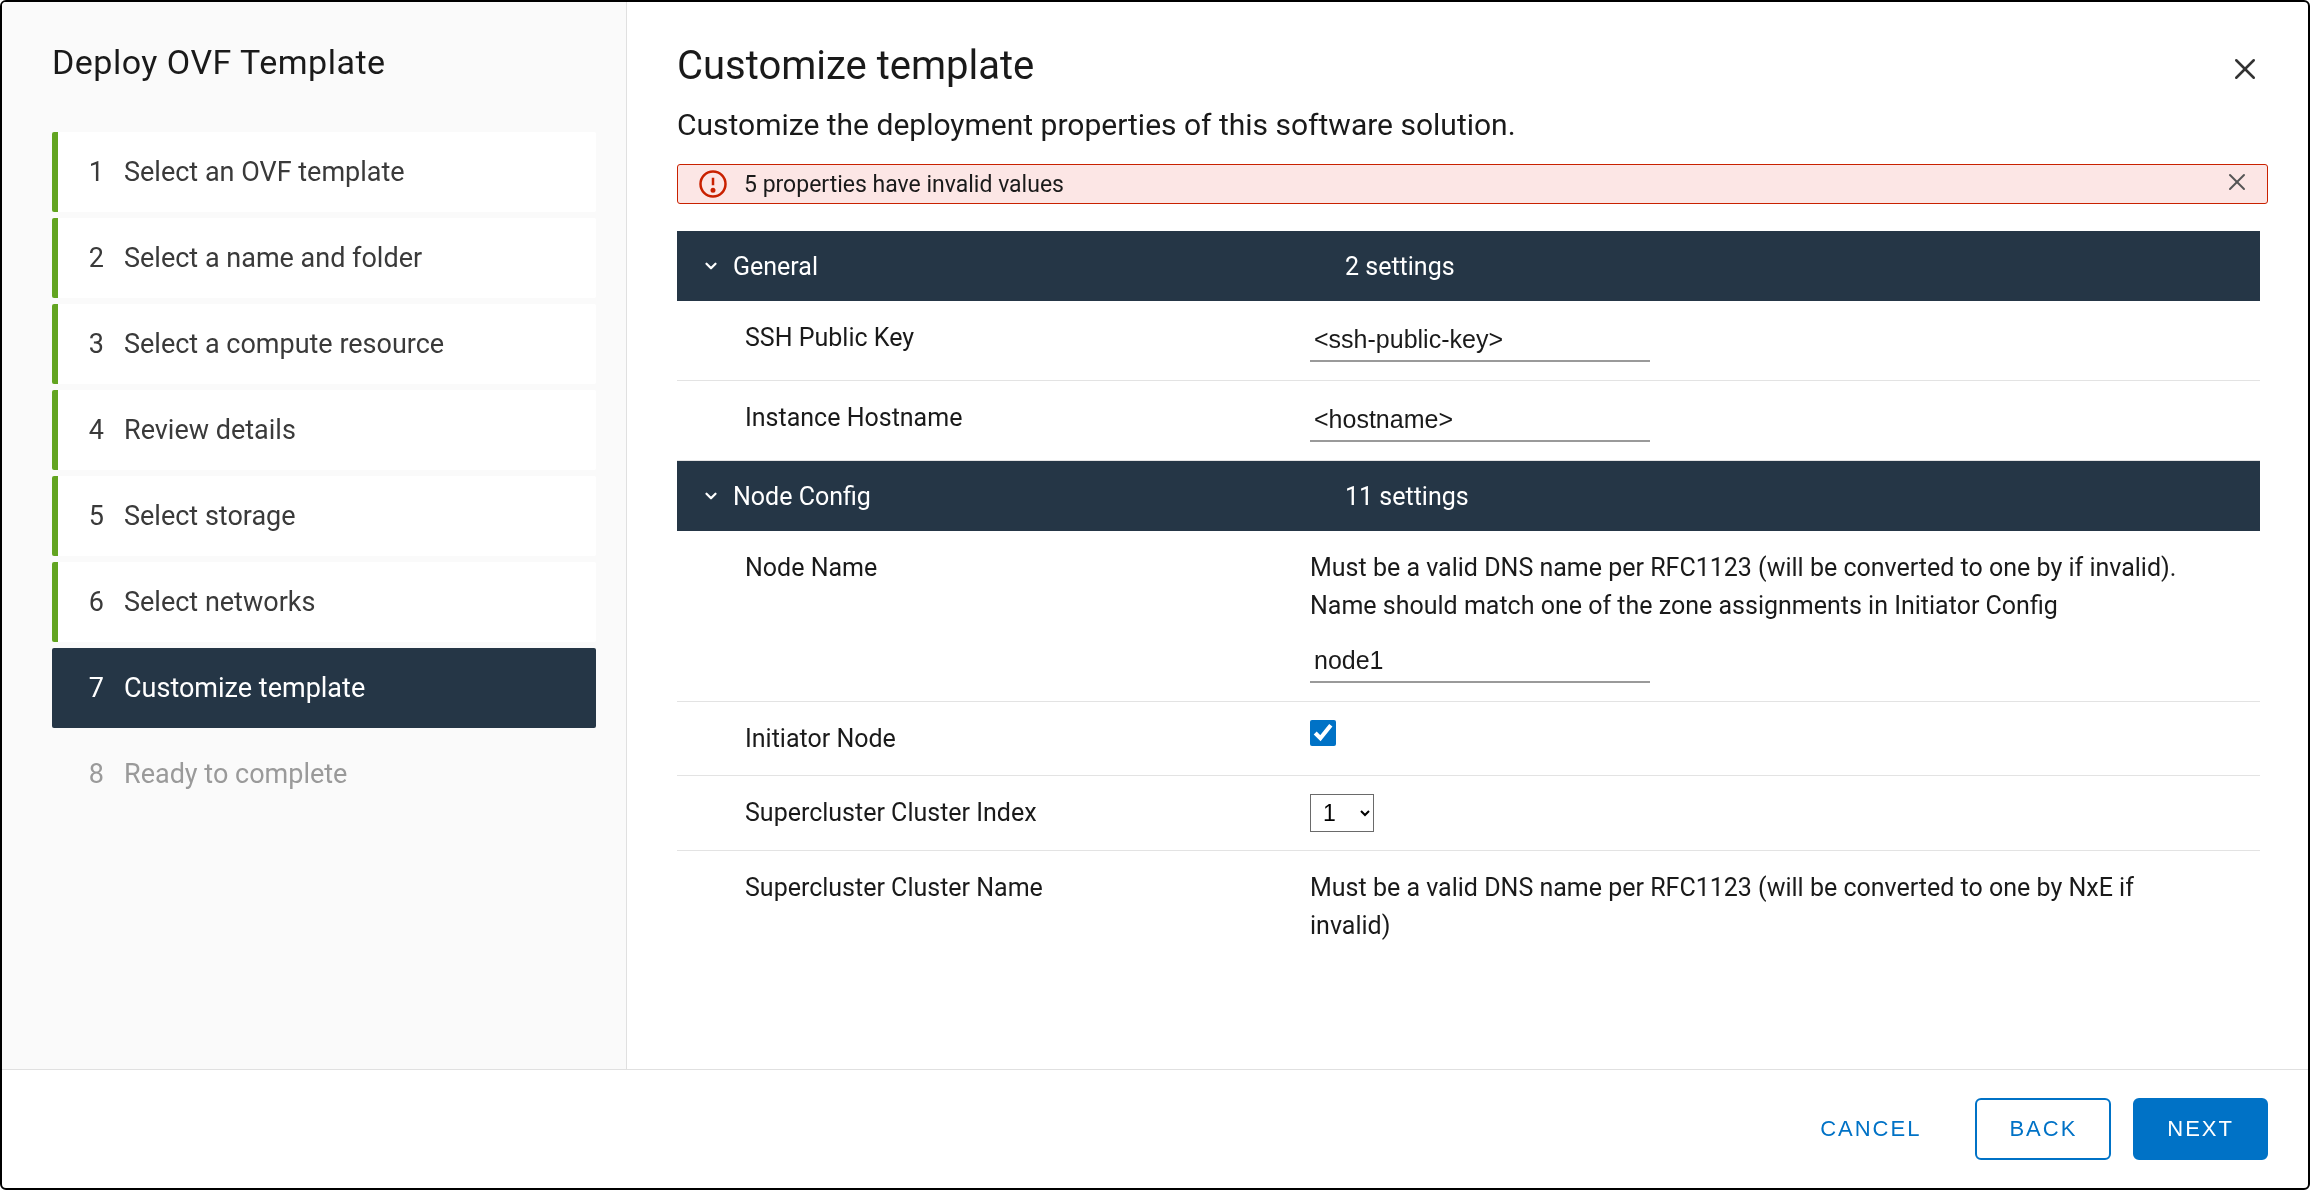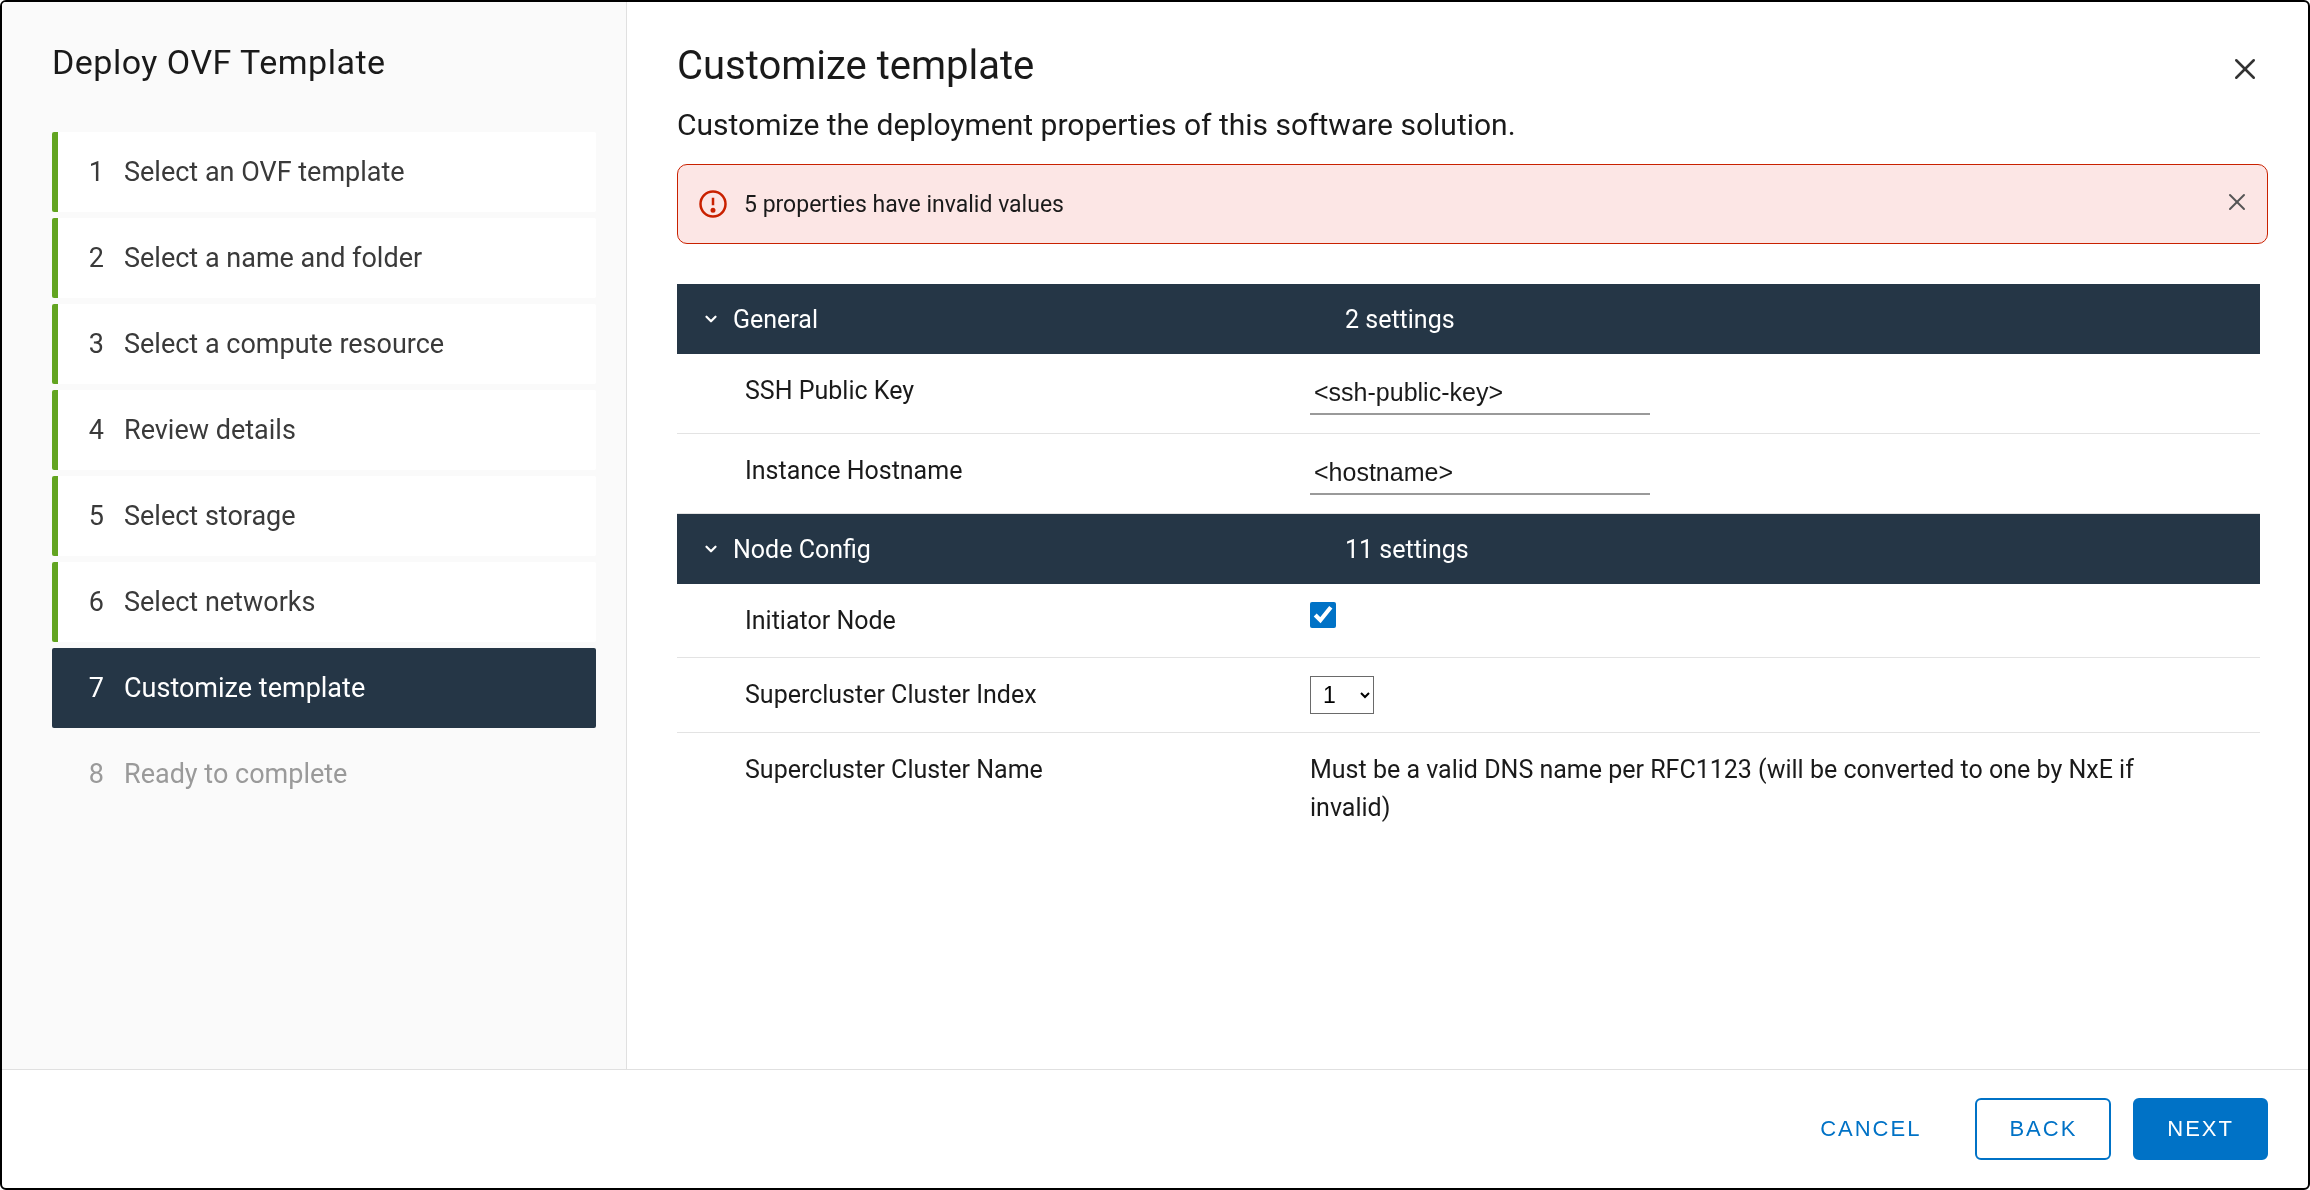--- a/index.html
+++ b/index.html
@@ -99,23 +99,23 @@
       font-size: 30px;
       color: #1a1a1a;
       margin-bottom: 22px;
     }
     .alert {
       display: flex;
       align-items: center;
       gap: 16px;
       background: #fce6e5;
       border: 1px solid #c92100;
-      border-radius: 10px;
-      padding: 24px 20px;
-      margin-bottom: 39px;
+      border-radius: 3px;
+      padding: 4px 20px;
+      margin-bottom: 26px;
       position: relative;
     }
     .alert-icon svg { display: block; }
     .alert-text {
       font-size: 23px;
       color: #1a1a1a;
     }
     .alert-close {
       position: absolute;
       right: 18px;
@@ -335,20 +335,27 @@
         <div class="section-header">
           <span class="chevron">
             <svg width="18" height="18" viewBox="0 0 24 24" fill="none" stroke="#fff" stroke-width="3" stroke-linecap="round" stroke-linejoin="round">
                 <polyline points="6 9 12 15 18 9"></polyline>
               </svg>
           </span>
           <span class="section-title">Node Config</span>
           <span class="section-meta">11 settings</span>
         </div>
         <div class="row">
+          <div class="row-label">Node Name</div>
+          <div class="row-value">
+            <div class="desc-text">Must be a valid DNS name per RFC1123 (will be converted to one by if invalid). Name should match one of the zone assignments in Initiator Config</div>
+            <input class="text-input" value="node1" style="">
+          </div>
+        </div>
+        <div class="row">
           <div class="row-label">Initiator Node</div>
           <div class="row-value">
             <input type="checkbox" class="checkbox" checked="" style="">
           </div>
         </div>
         <div class="row">
           <div class="row-label">Supercluster Cluster Index</div>
           <div class="row-value">
             <select class="select">
               <option>1</option>

